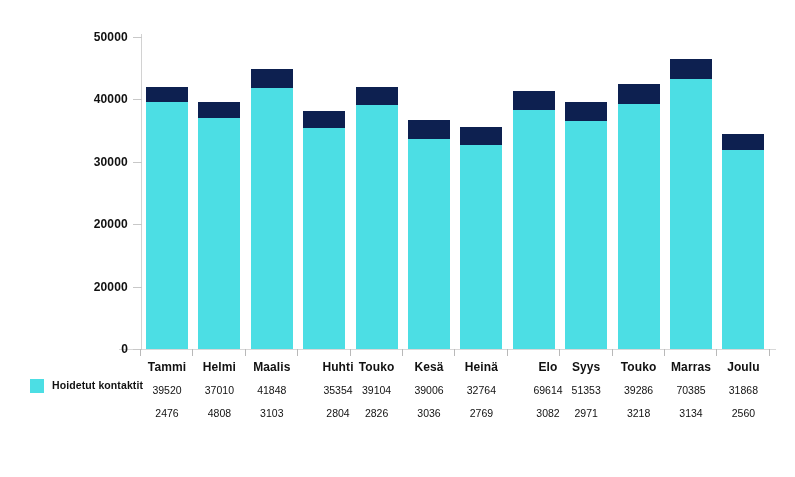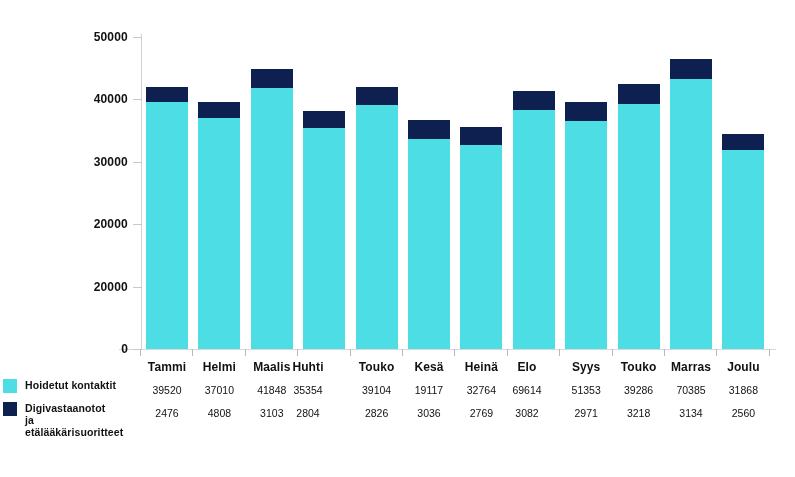--- a/index.html
+++ b/index.html
@@ -126,21 +126,21 @@
     letter-spacing: 0.1px;
   }
   .cell-val {
     font-weight: 400;
     font-size: 10.5px;
   }
 
   
   .legend {
     position: absolute;
-    left: 3px;
+    left: 30px;
     top: 379px;
     width: 120px;
   }
   .legend-row {
     position: relative;
     display: flex;
     align-items: flex-start;
     margin-bottom: 9px;
   }
   .legend-swatch {
@@ -271,41 +271,41 @@
       <div class="table-col" style="left: 52.4px;">
         <span class="cell cell-month">Helmi</span>
         <span class="cell cell-val">37010</span>
         <span class="cell cell-val">4808</span>
       </div>
       <div class="table-col" style="left: 104.8px;">
         <span class="cell cell-month">Maalis</span>
         <span class="cell cell-val">41848</span>
         <span class="cell cell-val">3103</span>
       </div>
-      <div class="table-col" style="left: 141px;">
+      <div class="table-col" style="left: 171px;">
         <span class="cell cell-month">Huhti</span>
         <span class="cell cell-val">35354</span>
         <span class="cell cell-val">2804</span>
       </div>
       <div class="table-col" style="left: 209.6px;">
         <span class="cell cell-month">Touko</span>
         <span class="cell cell-val">39104</span>
         <span class="cell cell-val">2826</span>
       </div>
       <div class="table-col" style="left: 262px;">
         <span class="cell cell-month">Kesä</span>
-        <span class="cell cell-val">19117</span>
+        <span class="cell cell-val">39006</span>
         <span class="cell cell-val">3036</span>
       </div>
       <div class="table-col" style="left: 314.4px;">
         <span class="cell cell-month">Heinä</span>
         <span class="cell cell-val">32764</span>
         <span class="cell cell-val">2769</span>
       </div>
-      <div class="table-col" style="left: 360px;">
+      <div class="table-col" style="left: 381px;">
         <span class="cell cell-month">Elo</span>
         <span class="cell cell-val">69614</span>
         <span class="cell cell-val">3082</span>
       </div>
       <div class="table-col" style="left: 419.2px;">
         <span class="cell cell-month">Syys</span>
         <span class="cell cell-val">51353</span>
         <span class="cell cell-val">2971</span>
       </div>
       <div class="table-col" style="left: 471.6px;">
@@ -323,19 +323,15 @@
         <span class="cell cell-val">31868</span>
         <span class="cell cell-val">2560</span>
       </div>
     </div>
 
   <div class="legend" id="legend">
       <div class="legend-row">
         <span class="legend-swatch cyan" style="background: rgb(76, 222, 228);"></span>
         <span class="legend-label">Hoidetut kontaktit</span>
       </div>
-      <div class="legend-row">
-        <span class="legend-swatch navy" style="background: rgb(13, 32, 80);"></span>
-        <span class="legend-label">Digivastaanotot ja etälääkärisuoritteet</span>
-      </div>
     </div>
 
 </div>
 
 </body></html>

